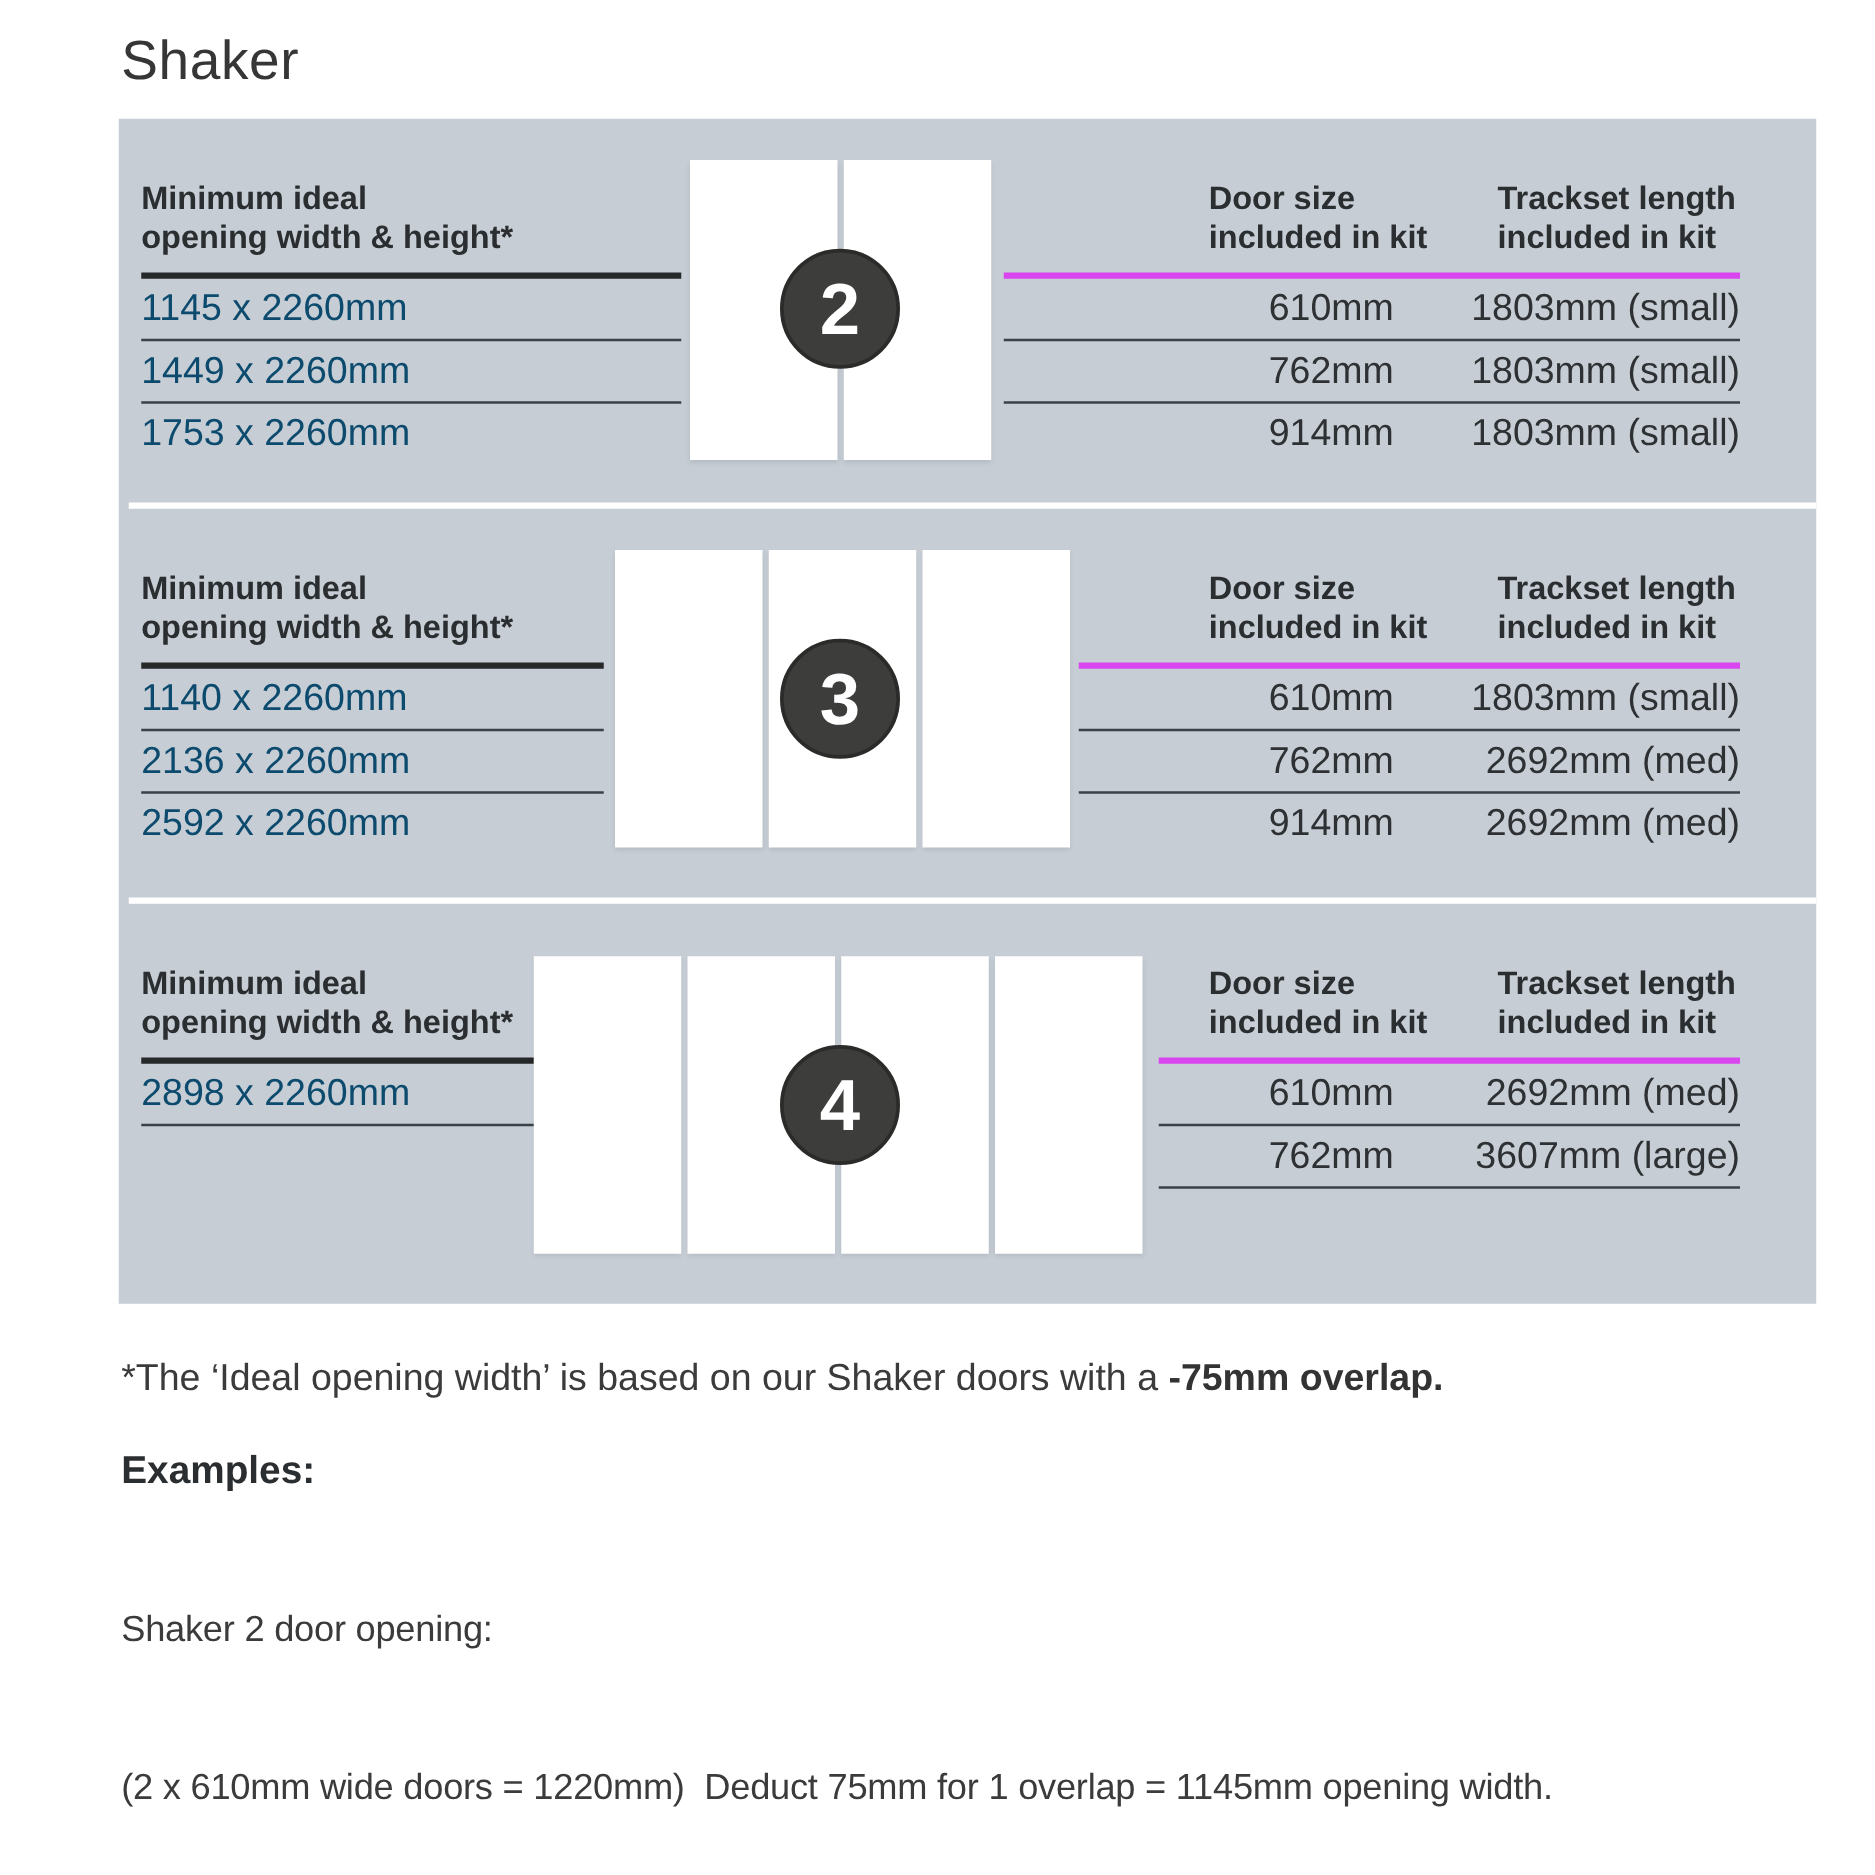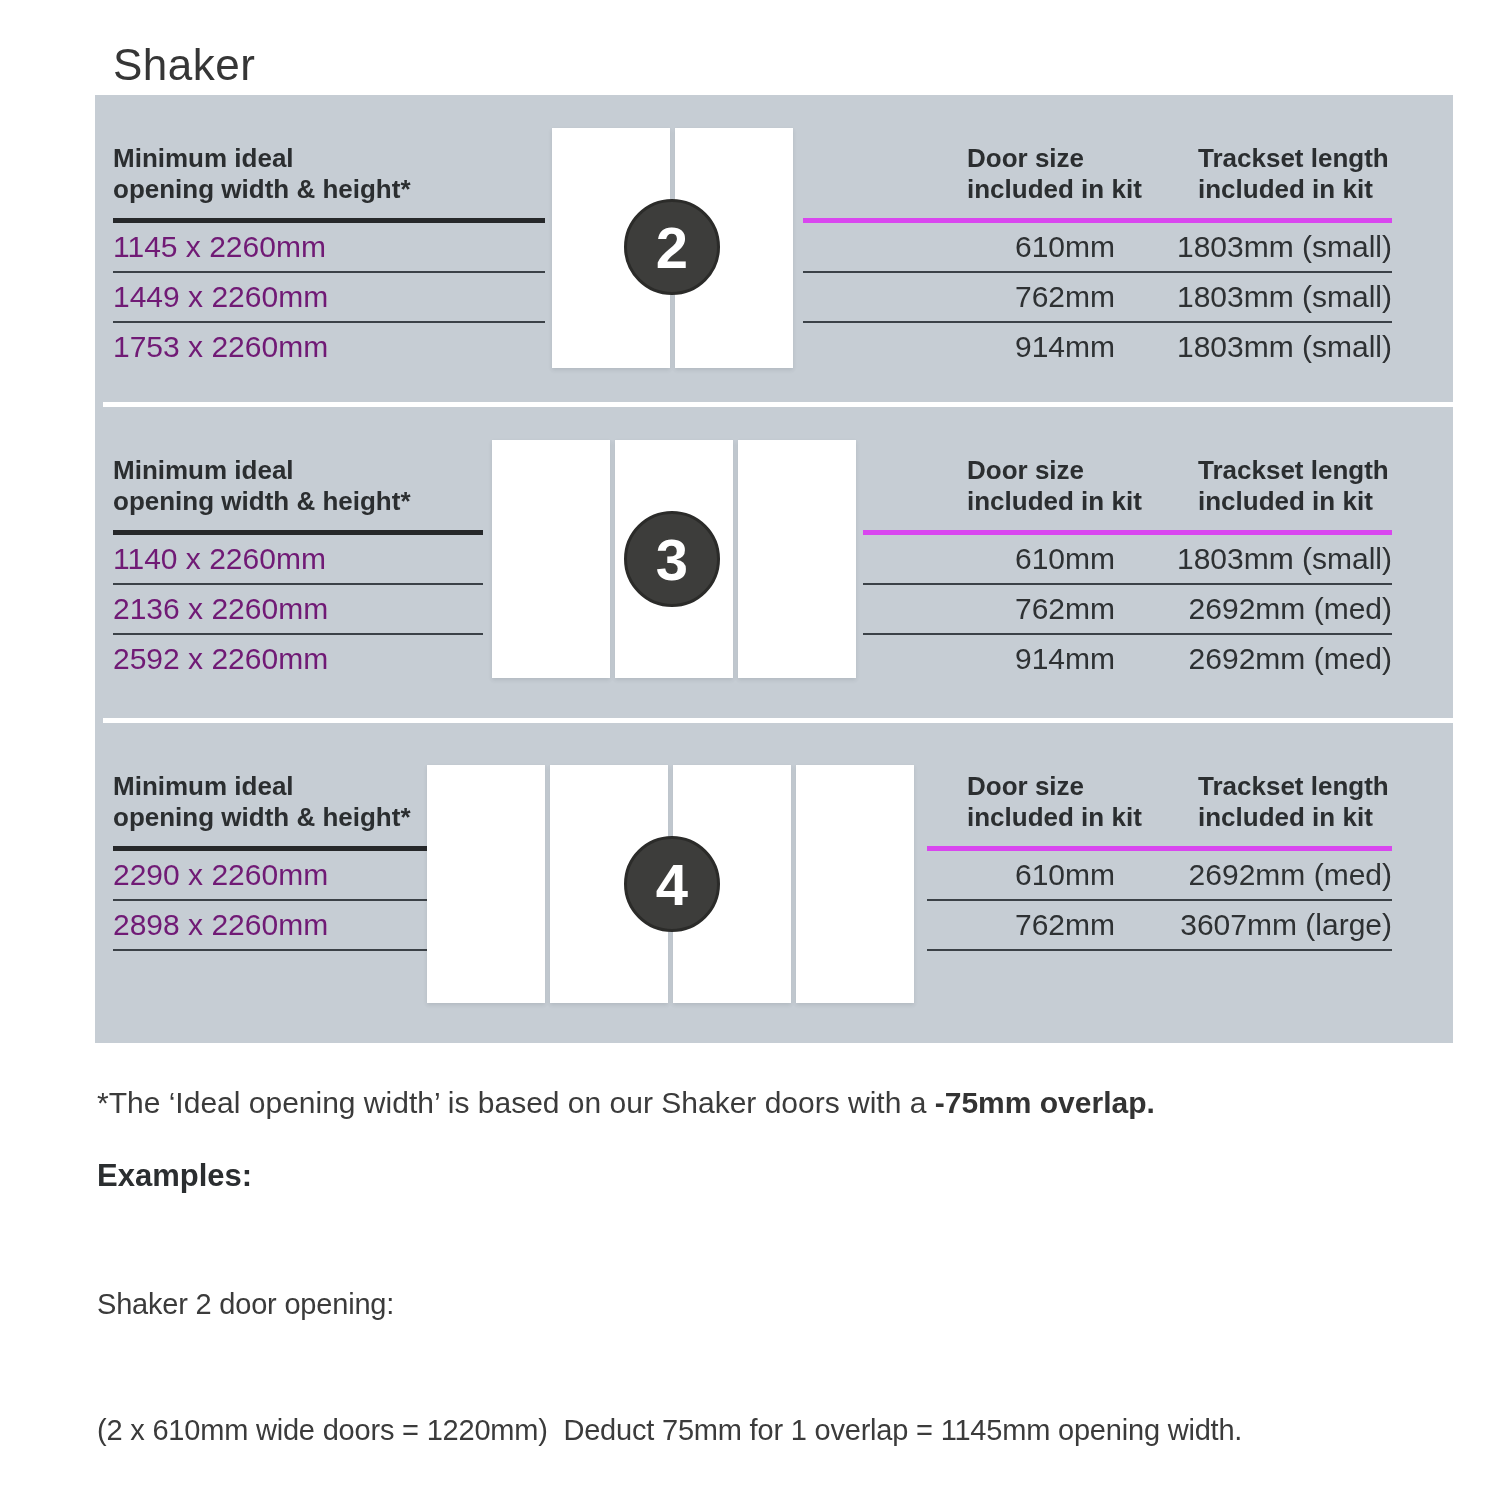--- a/index.html
+++ b/index.html
@@ -1,40 +1,40 @@
 <!DOCTYPE html>
 <html><head>
 <meta charset="utf-8">
 <style>
   html,body { margin:0; padding:0; background:#ffffff; }
   .page {
     position:relative; width:1500px; height:1500px; background:#ffffff;
     font-family:"Liberation Sans", sans-serif; color:#2e3133; overflow:hidden;
   }
   .title {
-    position:absolute; left:97px; top:24px; margin:16px;
+    position:absolute; left:97px; top:24px; margin:0;
     font-size:44px; font-weight:500; color:#363636; letter-spacing:0.5px;
   }
   .panel {
     position:absolute; left:95px; top:95px; width:1310px; height:948px;
     background:#c6cdd4;
     padding-left:48px;
   }
   .sec { position:absolute; left:0; width:100%; }
   .sep { position:absolute; left:8px; right:0; height:5px; background:#ffffff; }
 
   
   .ltable { position:absolute; top:48px; }
   .lhead {
     font-size:26px; font-weight:700; line-height:31px; color:#2b2e30;
     padding-bottom:13px; border-bottom:5px solid #26282a; white-space:nowrap;
   }
   .trow {
     height:48px; display:flex; align-items:center;
-    font-size:30px; color:#701a75; border-bottom:2px solid #3b4147; white-space:nowrap;
+    font-size:30px; color:#0c4a6e; border-bottom:2px solid #3b4147; white-space:nowrap;
   }
   .trow.last { border-bottom:none;text-align:center; }
 
   
   .rtable { position:absolute; top:48px; }
   .rhead {
     position:relative; height:62px; padding-bottom:13px;
     border-bottom:5px solid #d946ef;
   }
   .rhead .h {
@@ -173,21 +173,20 @@
     </section>
 
     <div class="sep" style="top:623px;"></div>
 
     <section class="sec" style="top:628px; height:320px;">
       <div class="ltable" style="left:18px; width:325px;">
         <div class="lhead">
           <div>Minimum ideal</div>
           <div>opening width &amp; height*</div>
         </div>
-        <div class="trow">2290 x 2260mm</div>
         <div class="trow">2898 x 2260mm</div>
       </div>
 
       <div class="doors" style="left:332px; top:42px;">
         <div class="door" style="height:238px;"></div>
         <div class="door" style="height:238px;"></div>
         <div class="door" style="height:238px;"></div>
         <div class="door" style="height:238px;"></div>
       </div>
       <div class="badge" style="left:529px; top:113px;">4</div>

